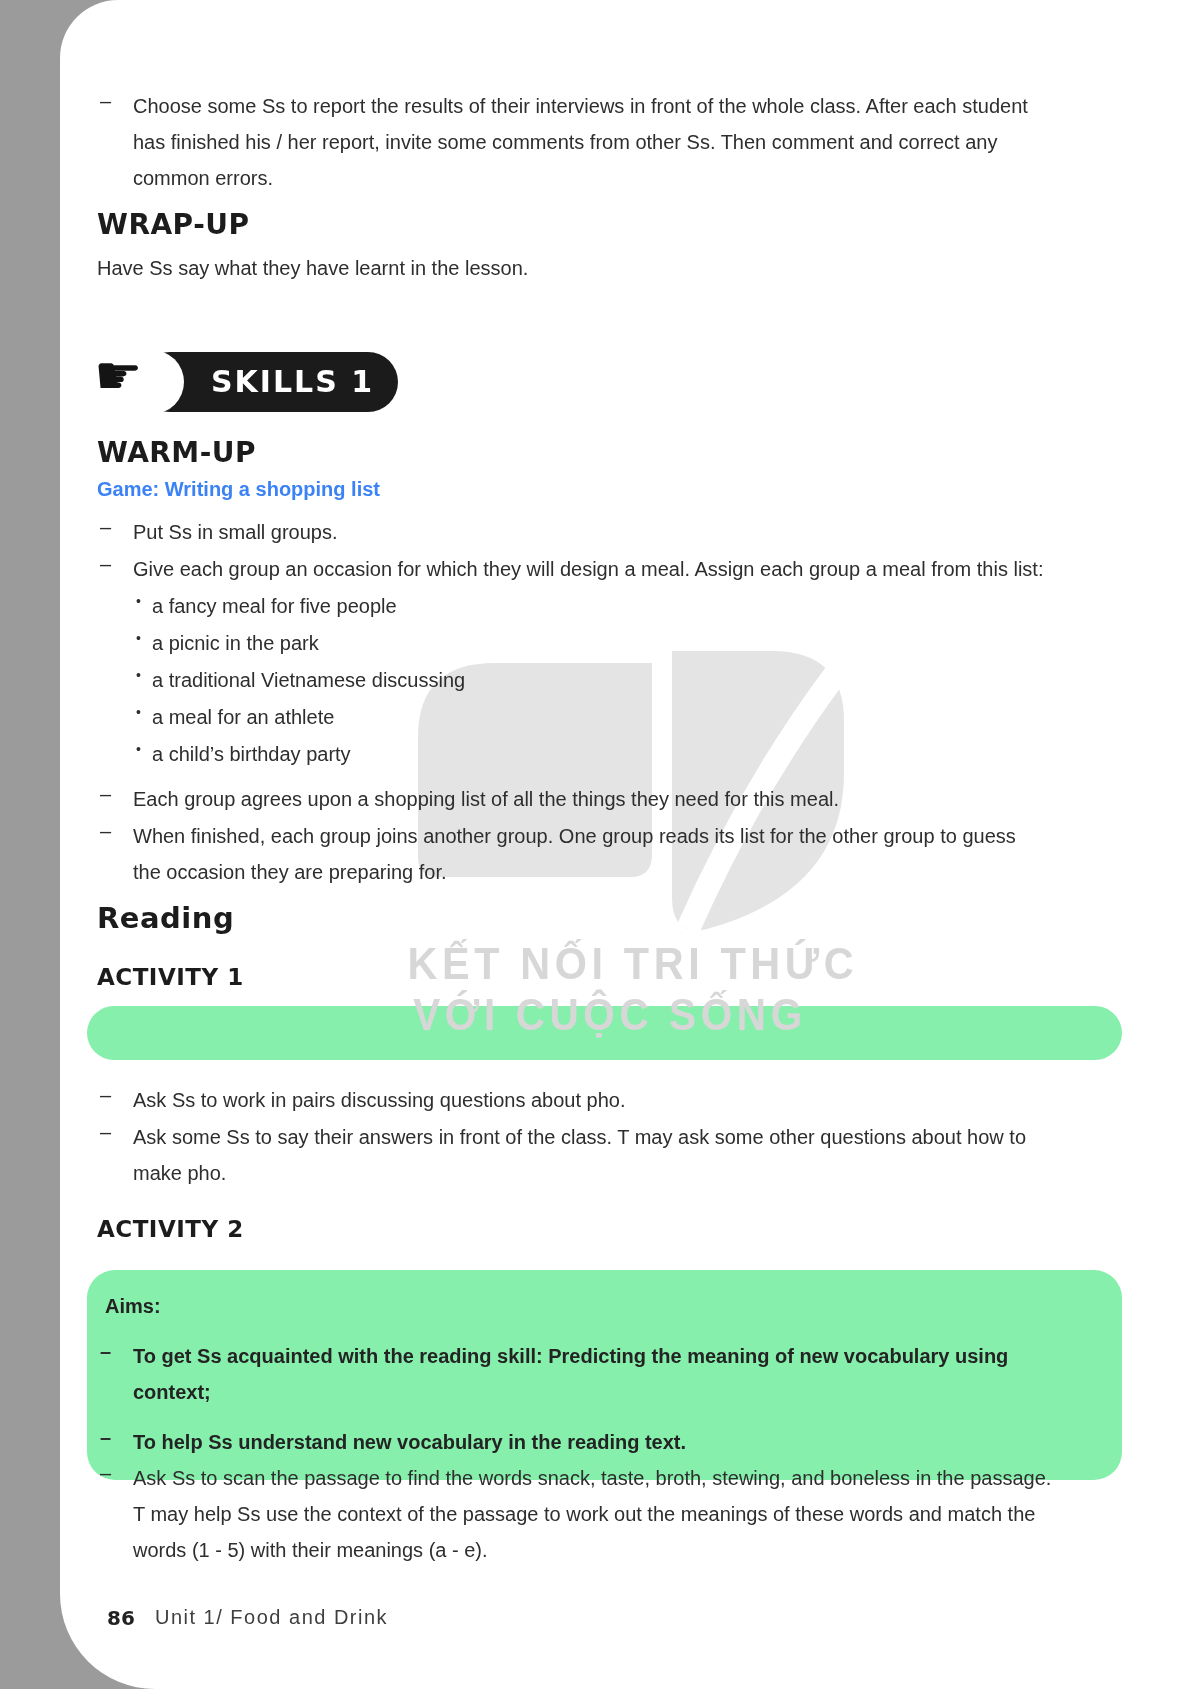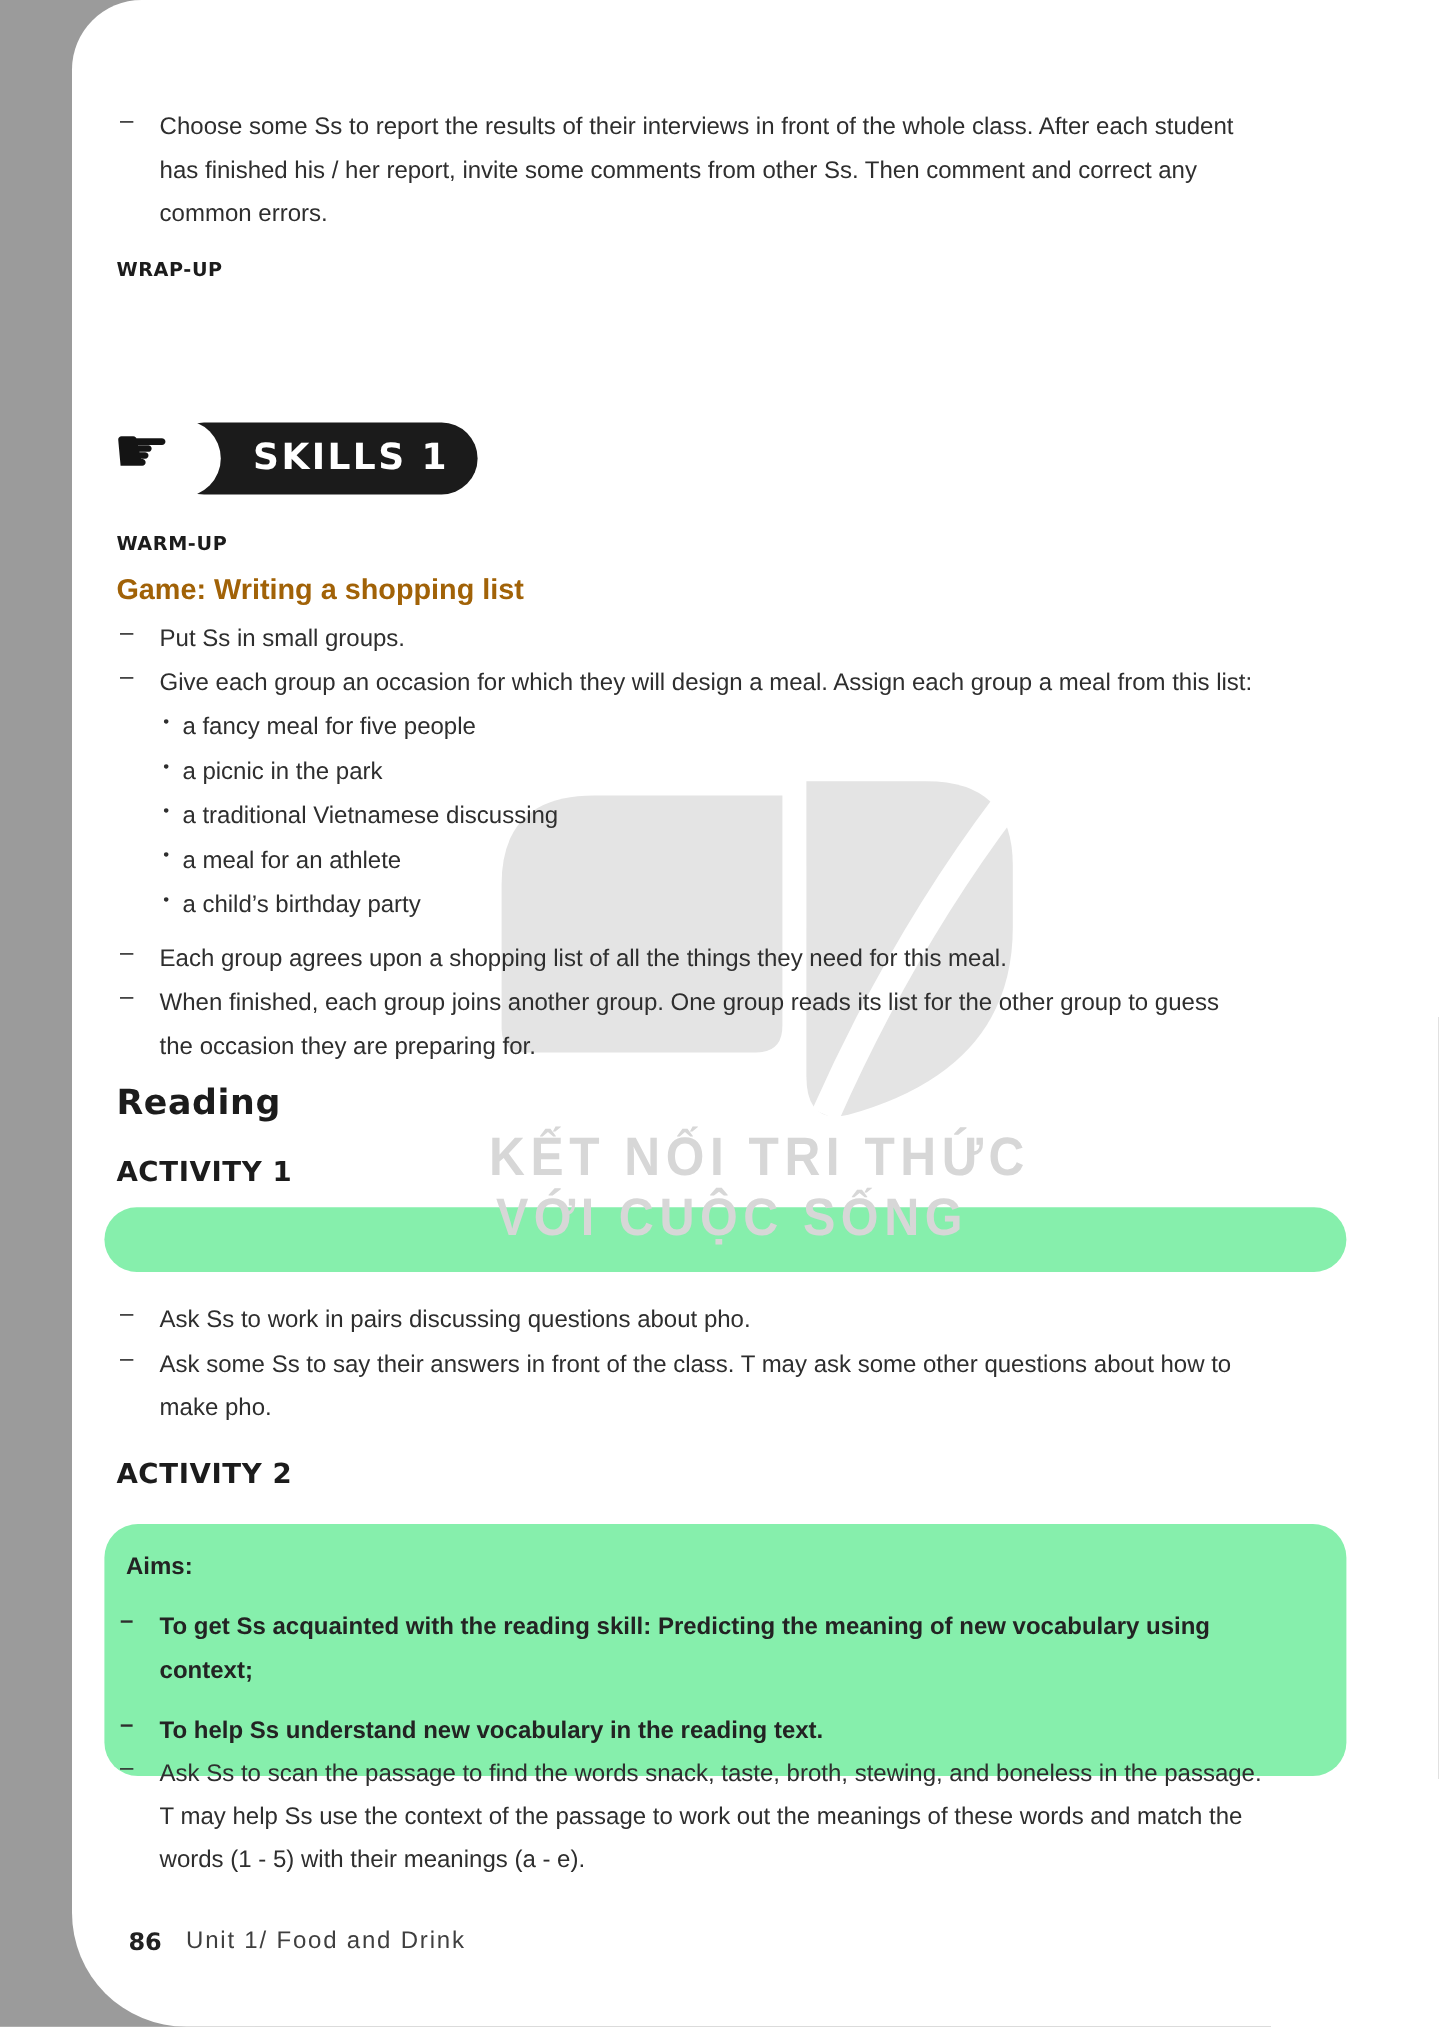--- a/index.html
+++ b/index.html
@@ -21,25 +21,25 @@
     white-space:pre-line;
   }
   .bold{font-weight:bold;color:#232323;}
   .it{}
   .bullet{display:flex;align-items:flex-start;}
   .dash-col{width:33px;flex:none;font-size:20px;line-height:26px;color:#2e2e2e;}
   .dot-col{width:16px;flex:none;font-size:14px;line-height:26px;color:#2e2e2e;}
   .bullet-text{width:925px;}
   .h-black{
     font-family:"DejaVu Sans",sans-serif;font-weight:bold;color:#1c1c1c;
-    letter-spacing:0.5px;font-size:16px;line-height:26px;
+    letter-spacing:0.5px;font-size:28px;line-height:26px;
   }
   .h-reading{font-size:29px;}
   .h-activity{font-size:23px;}
-  .game-label{font-family:"Liberation Sans",sans-serif;font-weight:bold;font-size:24px;color:#a16207;}
+  .game-label{font-family:"Liberation Sans",sans-serif;font-weight:bold;font-size:20px;color:#3b82f6;}
   
   .badge-pill{position:absolute;left:80px;top:352px;width:258px;height:60px;background:#1b1b1b;border-radius:30px;}
   .badge-circle{position:absolute;left:60px;top:350px;width:64px;height:64px;background:#ffffff;border-radius:50%;}
   .badge-hand{position:absolute;left:34px;top:344px;font-size:54px;line-height:64px;color:#141414;font-family:"DejaVu Sans",sans-serif;}
   .badge-label{
     position:absolute;left:130px;top:352px;width:205px;height:48px;line-height:60px;
     text-align:center;color:#ffffff;font-family:"DejaVu Sans",sans-serif;font-weight:bold;
     font-size:30px;letter-spacing:2px;
   }
   
@@ -76,20 +76,21 @@
   <div class="abs z1 aim-box aim-box1"></div>
 
   <div class="abs z3 bullet" style="left:40px;top:88px;">
     <span class="dash-col">–</span>
     <div class="body-text bullet-text">Choose some Ss to report the results of their interviews in front of the whole class. After each student
 has finished his / her report, invite some comments from other Ss. Then comment and correct any
 common errors.</div>
   </div>
 
   <div class="abs z3 h-black" style="left:37px;top:212px;">WRAP-UP</div>
+  <div class="abs z3 body-text" style="left:37px;top:250px;">Have Ss say what they have learnt in the lesson.</div>
 
   <div>
     <div class="badge-pill z1"></div>
     <div class="badge-circle z2"></div>
     <div class="badge-hand z3">☛</div>
     <div class="badge-label z3">SKILLS 1</div>
   </div>
 
   <div class="abs z3 h-black" style="left:37px;top:440px;">WARM-UP</div>
   <div class="abs z3 game-label" style="left:37px;top:478px;">Game: Writing a shopping list</div>

